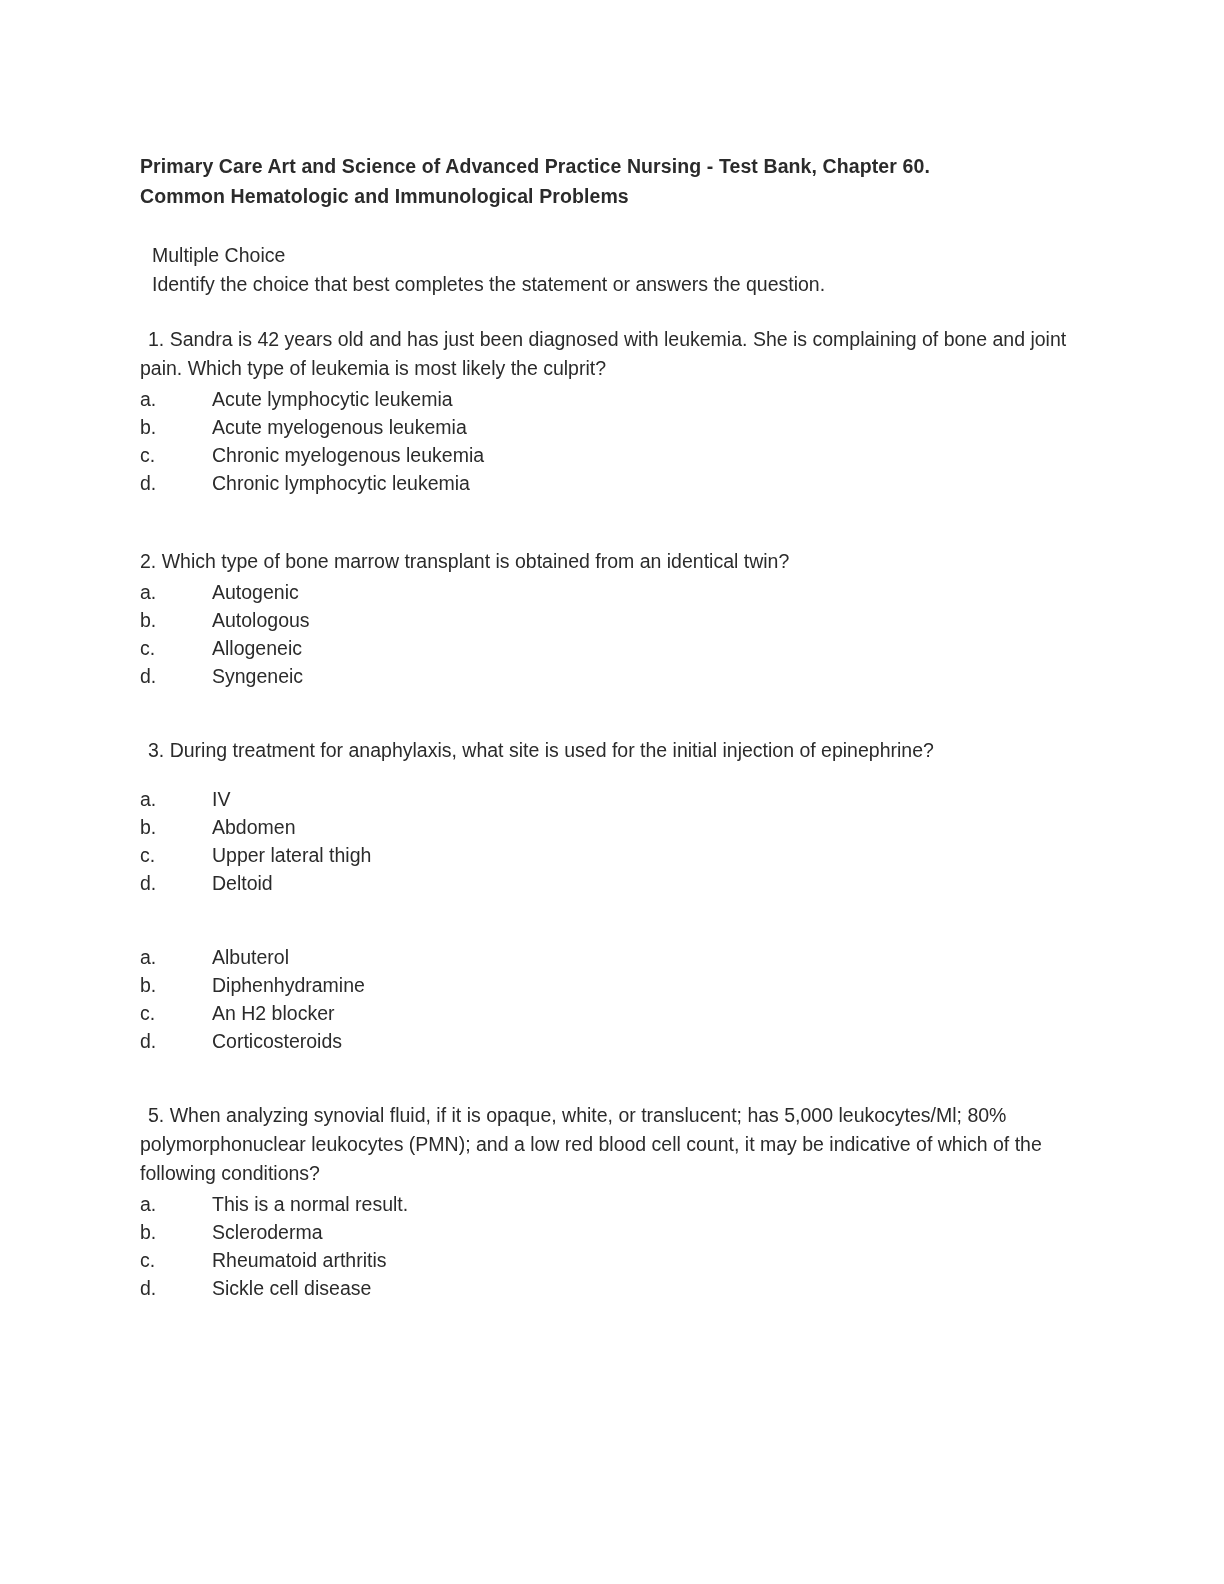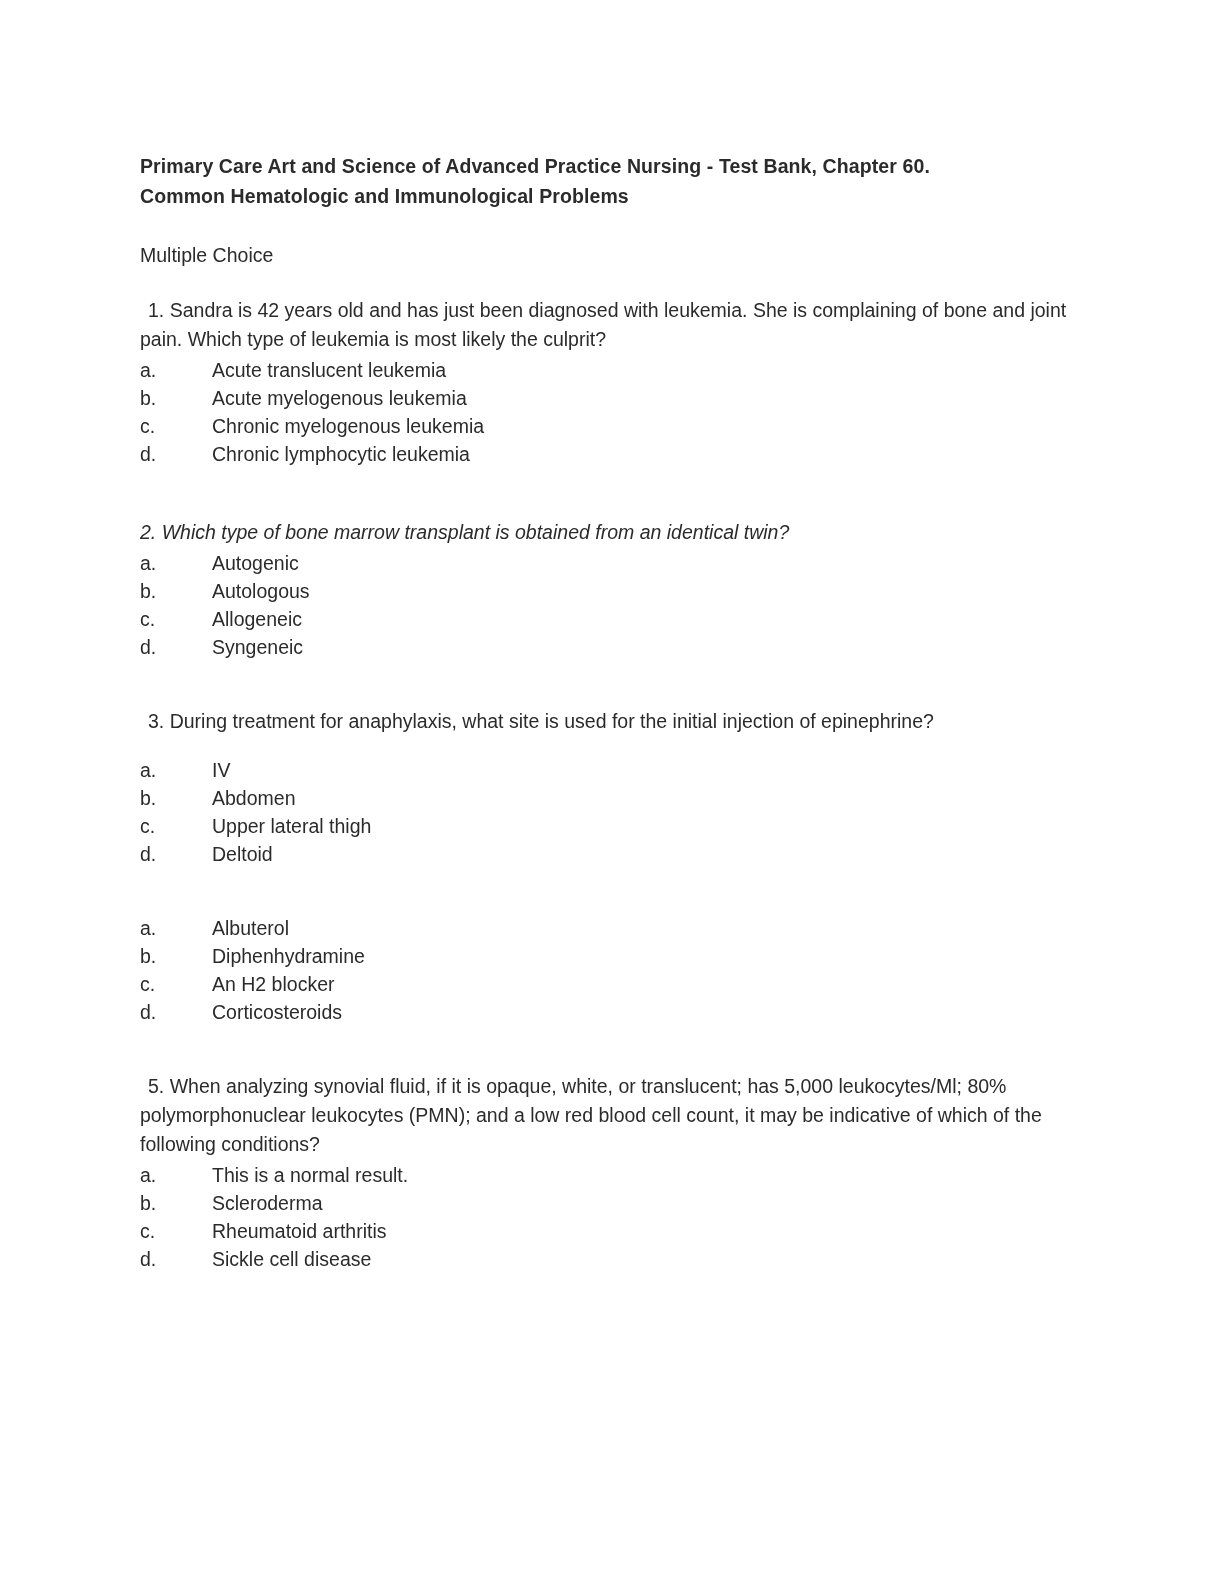--- a/index.html
+++ b/index.html
@@ -37,40 +37,40 @@
     margin: 0 0 30px 0;
     max-width: 880px;
   }
   .instructions {
     font-size: 19.5px;
     line-height: 29px;
     margin-bottom: 14px;
   }
   .instructions div {
     white-space: pre-wrap;
+    margin-left: 12px;
   }
   .question-block {
     margin-top: 26px;
   }
   .question-block.gap-big {
     margin-top: 50px;
   }
   .question-block.gap-huge {
     margin-top: 46px;
   }
   .q-stem {
     font-size: 19.5px;
     line-height: 29px;
     text-indent: 8px;
     margin-bottom: 2px;
     max-width: 935px;
   }
   .q-stem.noindent {
     text-indent: 0;
-    font-style: italic;
   }
   .choices {
     margin: 0;
     padding: 0;
     list-style: none;
   }
   .choice {
     font-size: 19.5px;
     line-height: 28px;
     display: flex;
@@ -87,28 +87,29 @@
 </head>
 <body>
 
 <div class="page">
   <div class="content">
 
     <h1 class="doc-title">Primary Care Art and Science of Advanced Practice Nursing - Test Bank, Chapter 60. Common Hematologic and Immunological Problems</h1>
 
     <div class="instructions">
       <div>Multiple Choice</div>
+      <div>Identify the choice that best completes the statement or answers the question.</div>
     </div>
 
     <div class="question-block">
       <div class="q-stem">1. Sandra is 42 years old and has just been diagnosed with leukemia. She is complaining of bone and joint pain. Which type of leukemia is most likely the culprit?</div>
       <ul class="choices">
         <li class="choice">
           <span class="letter">a.</span>
-          <span class="text">Acute translucent leukemia</span>
+          <span class="text">Acute lymphocytic leukemia</span>
         </li>
         <li class="choice">
           <span class="letter">b.</span>
           <span class="text">Acute myelogenous leukemia</span>
         </li>
         <li class="choice">
           <span class="letter">c.</span>
           <span class="text">Chronic myelogenous leukemia</span>
         </li>
         <li class="choice">

